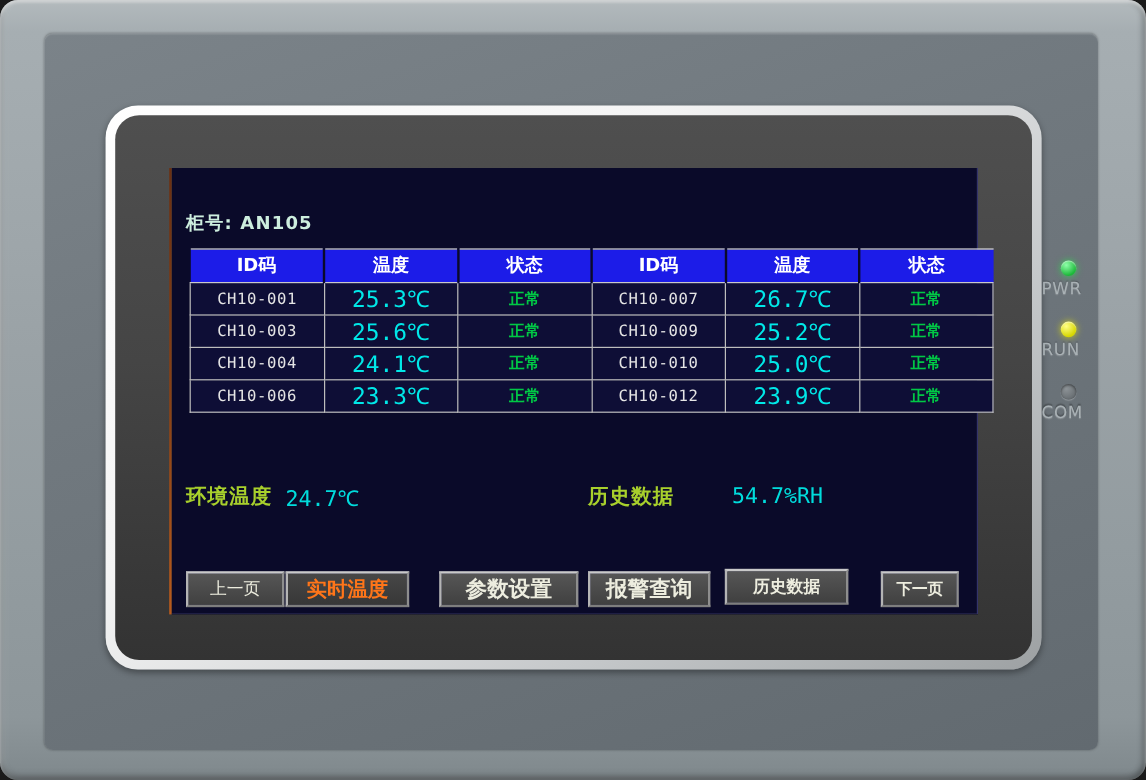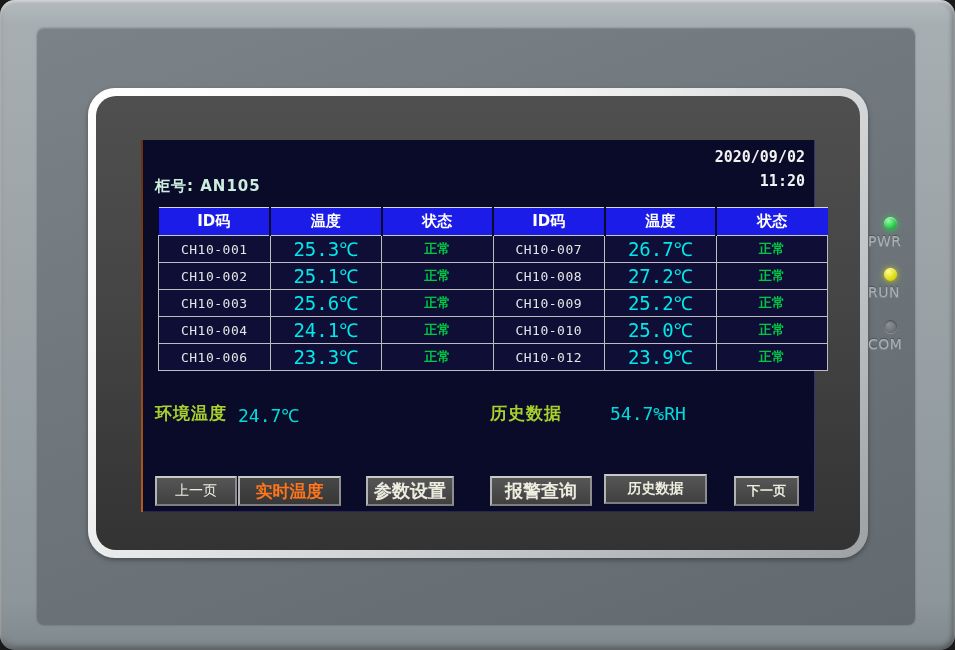--- a/index.html
+++ b/index.html
@@ -47,21 +47,21 @@
   .env-hl{left:347px;top:262px;} .env-hv{left:467px;top:263px;}
   
   .btn{position:absolute;top:336px;height:30px;cursor:pointer;color:#ededdf;
        background:linear-gradient(#565656,#404040);
        border:2px solid;border-color:#c9c9c9 #8e8e8e #7e7e7e #b4b4b4;
        font-family:"DejaVu Sans",sans-serif;display:flex;align-items:center;justify-content:center;
        box-sizing:border-box;}
   .btn-prev{left:12px;width:82px;font-size:14px;}
   .btn-realtime{left:95px;width:103px;font-size:17px;font-weight:bold;color:#ff7519;
        background:linear-gradient(#474747,#373737);}
-  .btn-params{left:223px;width:88px;font-size:18px;font-weight:bold;}
+  .btn-params{left:223px;width:116px;font-size:18px;font-weight:bold;}
   .btn-alarm{left:347px;width:102px;font-size:18px;font-weight:bold;}
   .btn-history{left:461px;width:103px;font-size:14px;font-weight:bold;top:334px;}
   .btn-next{left:591px;width:65px;font-size:13px;font-weight:bold;}
   
   .led{position:absolute;width:13px;height:13px;border-radius:50%;}
   .led-pwr{left:884px;top:217px;background:radial-gradient(circle at 35% 30%,#8dffa8,#1db83a 70%);
        box-shadow:0 0 6px rgba(46,220,80,.85), inset 0 1px 1px rgba(255,255,255,.5);}
   .led-run{left:884px;top:268px;background:radial-gradient(circle at 35% 30%,#ffff85,#d6d600 70%);
        box-shadow:0 0 6px rgba(230,230,0,.8), inset 0 1px 1px rgba(255,255,255,.5);}
   .led-com{left:884px;top:320px;background:radial-gradient(circle at 35% 30%,#8d9397,#686e72 75%);
@@ -77,24 +77,20 @@
 <div class="stage">
   <div class="device">
     <div class="bezel"></div>
 
     <div class="glass-frame"></div>
     <div class="glass"></div>
 
     <div class="screen">
       <div class="edge-glow"></div>
 
-      <div class="dt">
-        <div>2020/09/02</div>
-        <div>11:20</div>
-      </div>
 
       <div class="cabinet">柜号: AN105</div>
 
       <table class="mon">
         <thead>
           <tr>
             <th>ID码</th>
             <th>温度</th>
             <th>状态</th>
             <th>ID码</th>
@@ -102,28 +98,20 @@
             <th>状态</th>
           </tr>
         </thead>
         <tbody>
           <tr>
             <td class="idc">CH10-001</td>
             <td class="tmp">25.3℃</td>
             <td class="sts">正常</td>
             <td class="idc">CH10-007</td>
             <td class="tmp">26.7℃</td>
-            <td class="sts">正常</td>
-          </tr>
-          <tr>
-            <td class="idc">CH10-002</td>
-            <td class="tmp">25.1℃</td>
-            <td class="sts">正常</td>
-            <td class="idc">CH10-008</td>
-            <td class="tmp">27.2℃</td>
             <td class="sts">正常</td>
           </tr>
           <tr>
             <td class="idc">CH10-003</td>
             <td class="tmp">25.6℃</td>
             <td class="sts">正常</td>
             <td class="idc">CH10-009</td>
             <td class="tmp">25.2℃</td>
             <td class="sts">正常</td>
           </tr>

